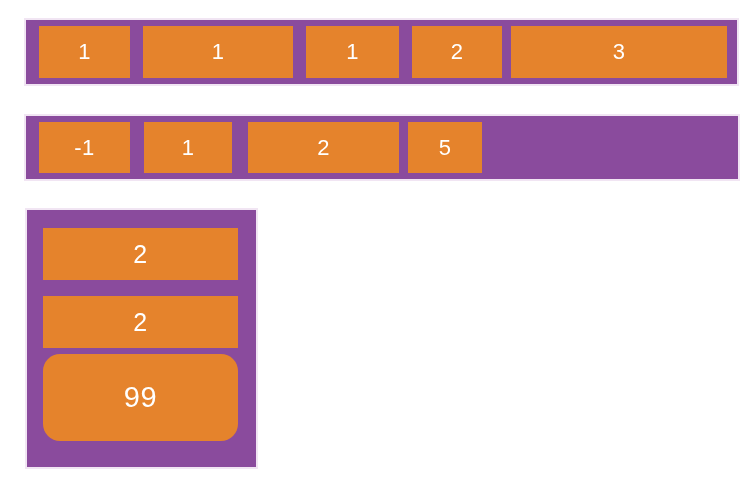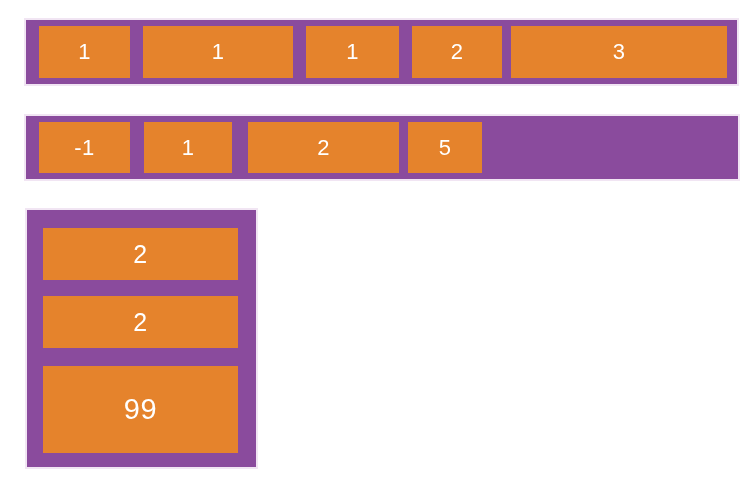--- a/index.html
+++ b/index.html
@@ -50,16 +50,16 @@
   <div class="flex-container" style="left:26px; top:116px; width:712px; height:63px;">
     <div class="flex-item fs-row" style="left:13px;  top:6px; width:91px;  height:51px;">-1</div>
     <div class="flex-item fs-row" style="left:118px; top:6px; width:88px;  height:51px;">1</div>
     <div class="flex-item fs-row" style="left:222px; top:6px; width:151px; height:51px;">2</div>
     <div class="flex-item fs-row" style="left:382px; top:6px; width:74px;  height:51px;">5</div>
   </div>
 
   <div class="flex-container" style="left:27px; top:210px; width:229px; height:257px;">
     <div class="flex-item fs-col" style="left:16px; top:18px;  width:195px; height:52px;">2</div>
     <div class="flex-item fs-col" style="left:16px; top:86px;  width:195px; height:52px;">2</div>
-    <div class="flex-item fs-big" style="left:16px; top:156px; width:195px; height:87px;">99</div>
+    <div class="flex-item fs-big" style="left:16px; top:144px; width:195px; height:87px;border-radius:17px;">99</div>
   </div>
 
 </div>
 
 </body></html>

